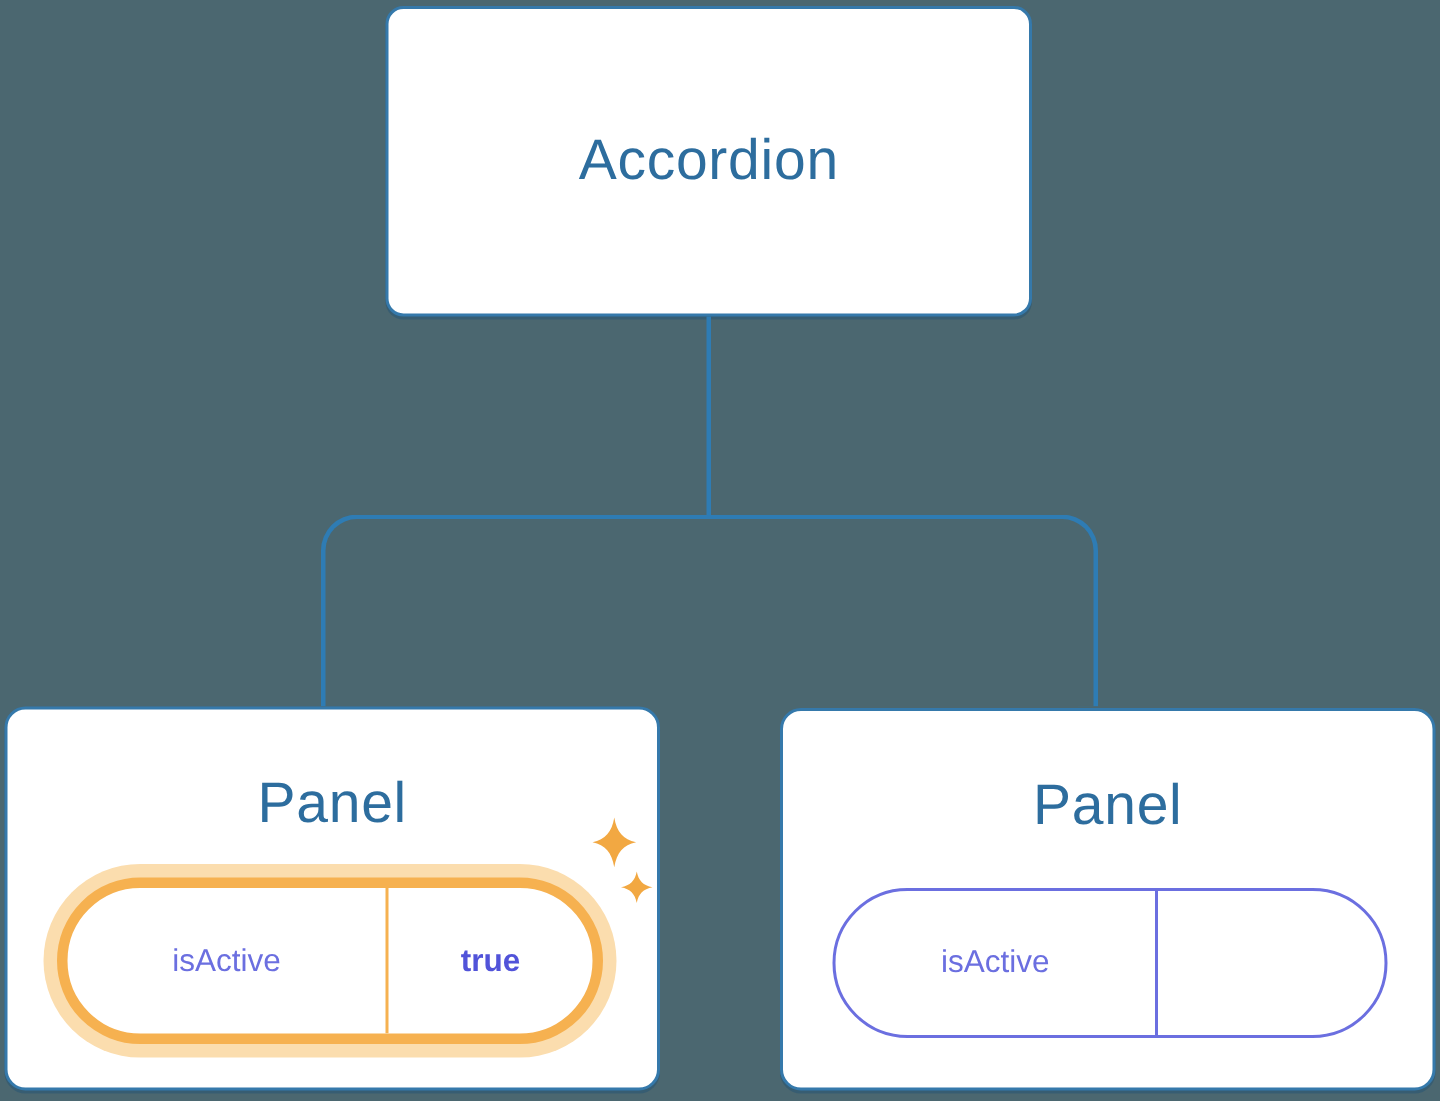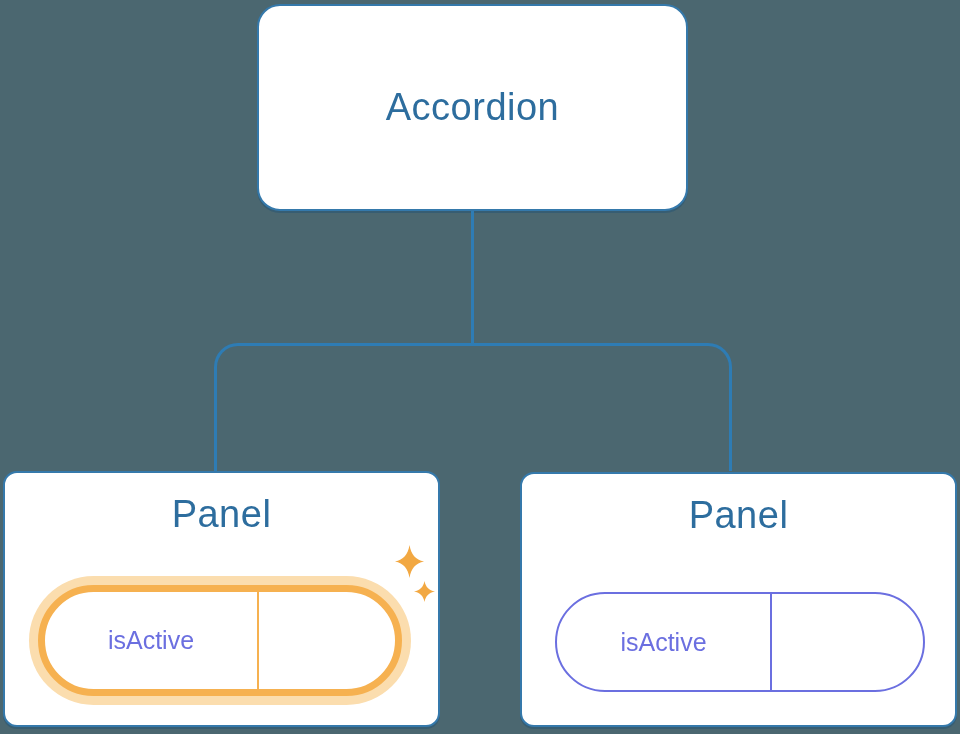--- a/index.html
+++ b/index.html
@@ -20,21 +20,21 @@
     background: var(--boxFill);
     border: 2px solid var(--boxBorder);
     box-shadow: 0 2px 0 rgba(32, 82, 118, 0.45);
     box-sizing: border-box;
   }
   .root-node {
     left: 257px;
     top: 4px;
     width: 431px;
     height: 207px;
-    border-radius: 23px;
+    border-radius: 12px;
     display: flex;
     align-items: center;
     justify-content: center;
   }
   .node-title {
     color: var(--heading);
     font-size: 38px;
     font-weight: 500;
     letter-spacing: 0.5px;
   }
@@ -69,21 +69,21 @@
     width: 437px;
     height: 256px;
   }
   .panel-right {
     left: 520px;
     top: 472px;
     width: 437px;
     height: 255px;
   }
   .panel-title {
-    margin-top: 20px;
+    margin-top: 42px;
     text-align: center;
     color: var(--heading);
     font-size: 38px;
     font-weight: 500;
     letter-spacing: 0.5px;
   }
   
   .pill {
     position: absolute;
     display: flex;
@@ -105,21 +105,21 @@
     left: 33px;
     top: 118px;
     width: 370px;
     height: 100px;
     border: 2px solid var(--purple);
   }
   .pill-cell {
     display: flex;
     align-items: center;
     justify-content: center;
-    font-size: 25px;
+    font-size: 21px;
     color: var(--purple);
   }
   .pill-active .pill-key   { flex: 0 0 212px; border-right: 2px solid var(--orange); }
   .pill-active .pill-value { flex: 1 1 auto; font-weight: 700; color: var(--purpleBold); }
   .pill-inactive .pill-key   { flex: 0 0 213px; border-right: 2px solid var(--purple); }
   .pill-inactive .pill-value { flex: 1 1 auto; }
   
   .sparkles {
     position: absolute;
     left: 385px;
@@ -139,20 +139,21 @@
   </div>
 
   <div class="stem"></div>
   <div class="bracket"></div>
 
   <div class="node panel-node panel-left">
     <div class="panel-title">Panel</div>
 
     <div class="pill pill-active">
       <div class="pill-cell pill-key">isActive</div>
+      <div class="pill-cell pill-value">true</div>
     </div>
 
     <svg class="sparkles" viewBox="0 0 52 66" xmlns="http://www.w3.org/2000/svg">
       <g fill="var(--sparkle)">
         <path transform="translate(5,4) scale(1.21,1.38)" d="M12 0C13.4 7.1 16.9 10.6 24 12C16.9 13.4 13.4 16.9 12 24C10.6 16.9 7.1 13.4 0 12C7.1 10.6 10.6 7.1 12 0Z"></path>
         <path transform="translate(24,40) scale(0.875)" d="M12 0C13.4 7.1 16.9 10.6 24 12C16.9 13.4 13.4 16.9 12 24C10.6 16.9 7.1 13.4 0 12C7.1 10.6 10.6 7.1 12 0Z"></path>
       </g>
     </svg>
   </div>
 

